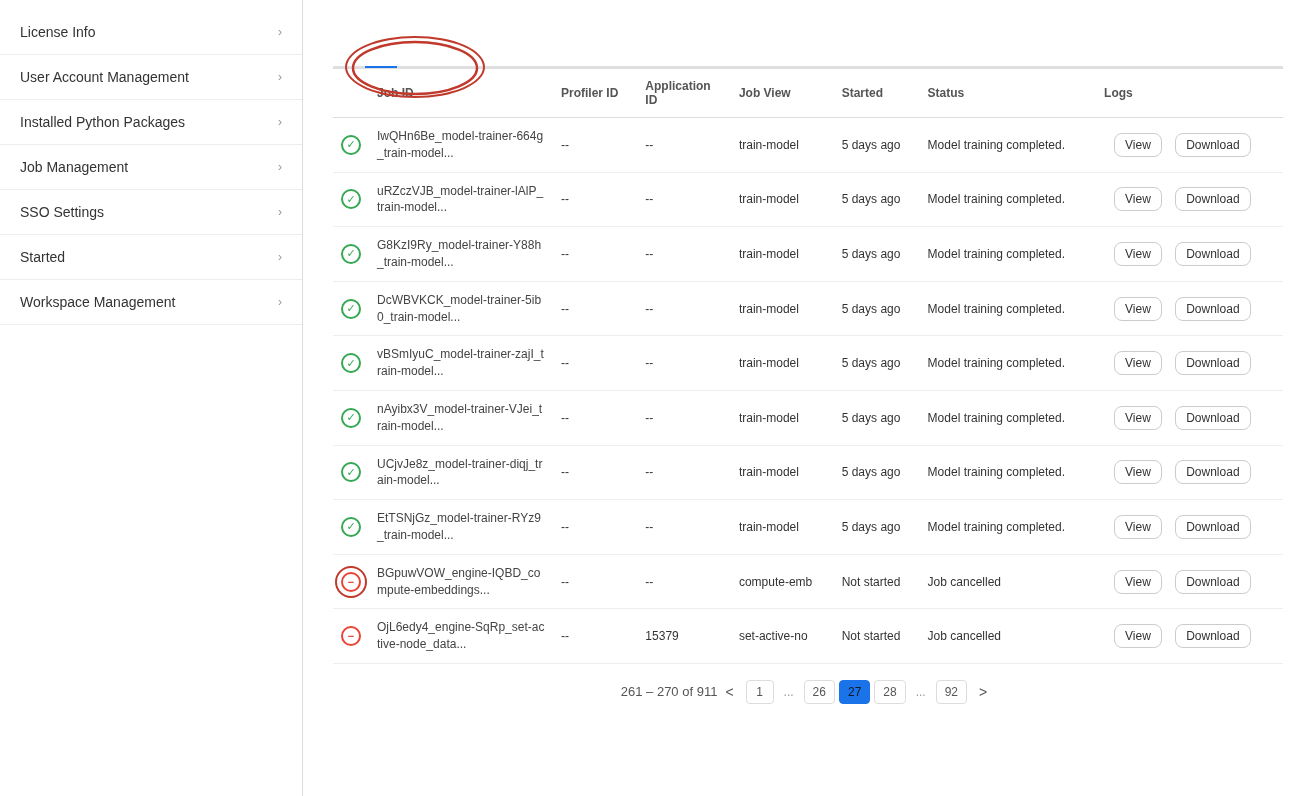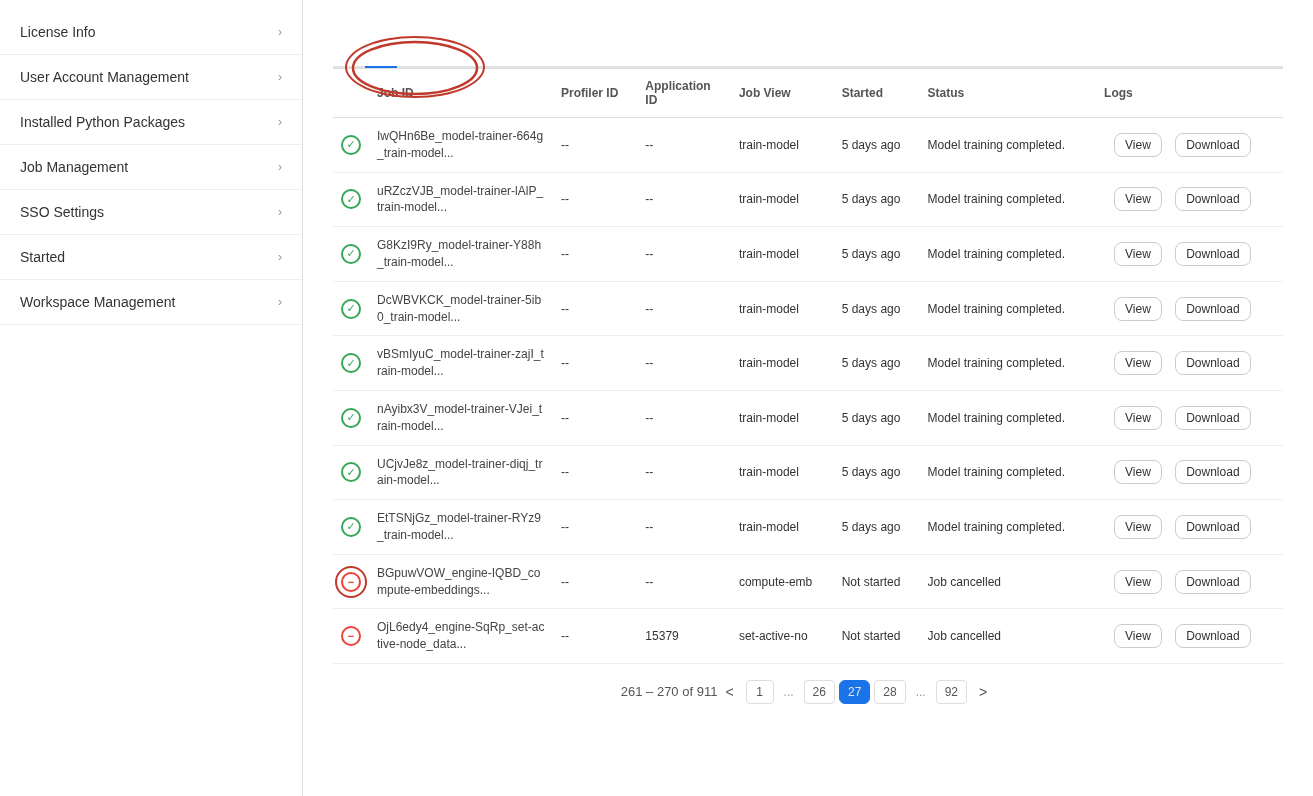--- a/index.html
+++ b/index.html
@@ -165,23 +165,22 @@
       border-radius: 4px;
       background: #fff;
       cursor: pointer;
       font-size: 12px;
       color: #555;
       min-width: 28px;
       text-align: center;
     }
     .page-btn.active {
       background: #1a73e8;
-      color: #e5e5e5;
+      color: #0f172a;
       border-color: #1a73e8;
-      border-radius: 6px;
     }
     .page-ellipsis {
       padding: 4px 6px;
       font-size: 12px;
       color: #999;
     }
     .page-arrow {
       padding: 4px 8px;
       cursor: pointer;
       color: #555;

